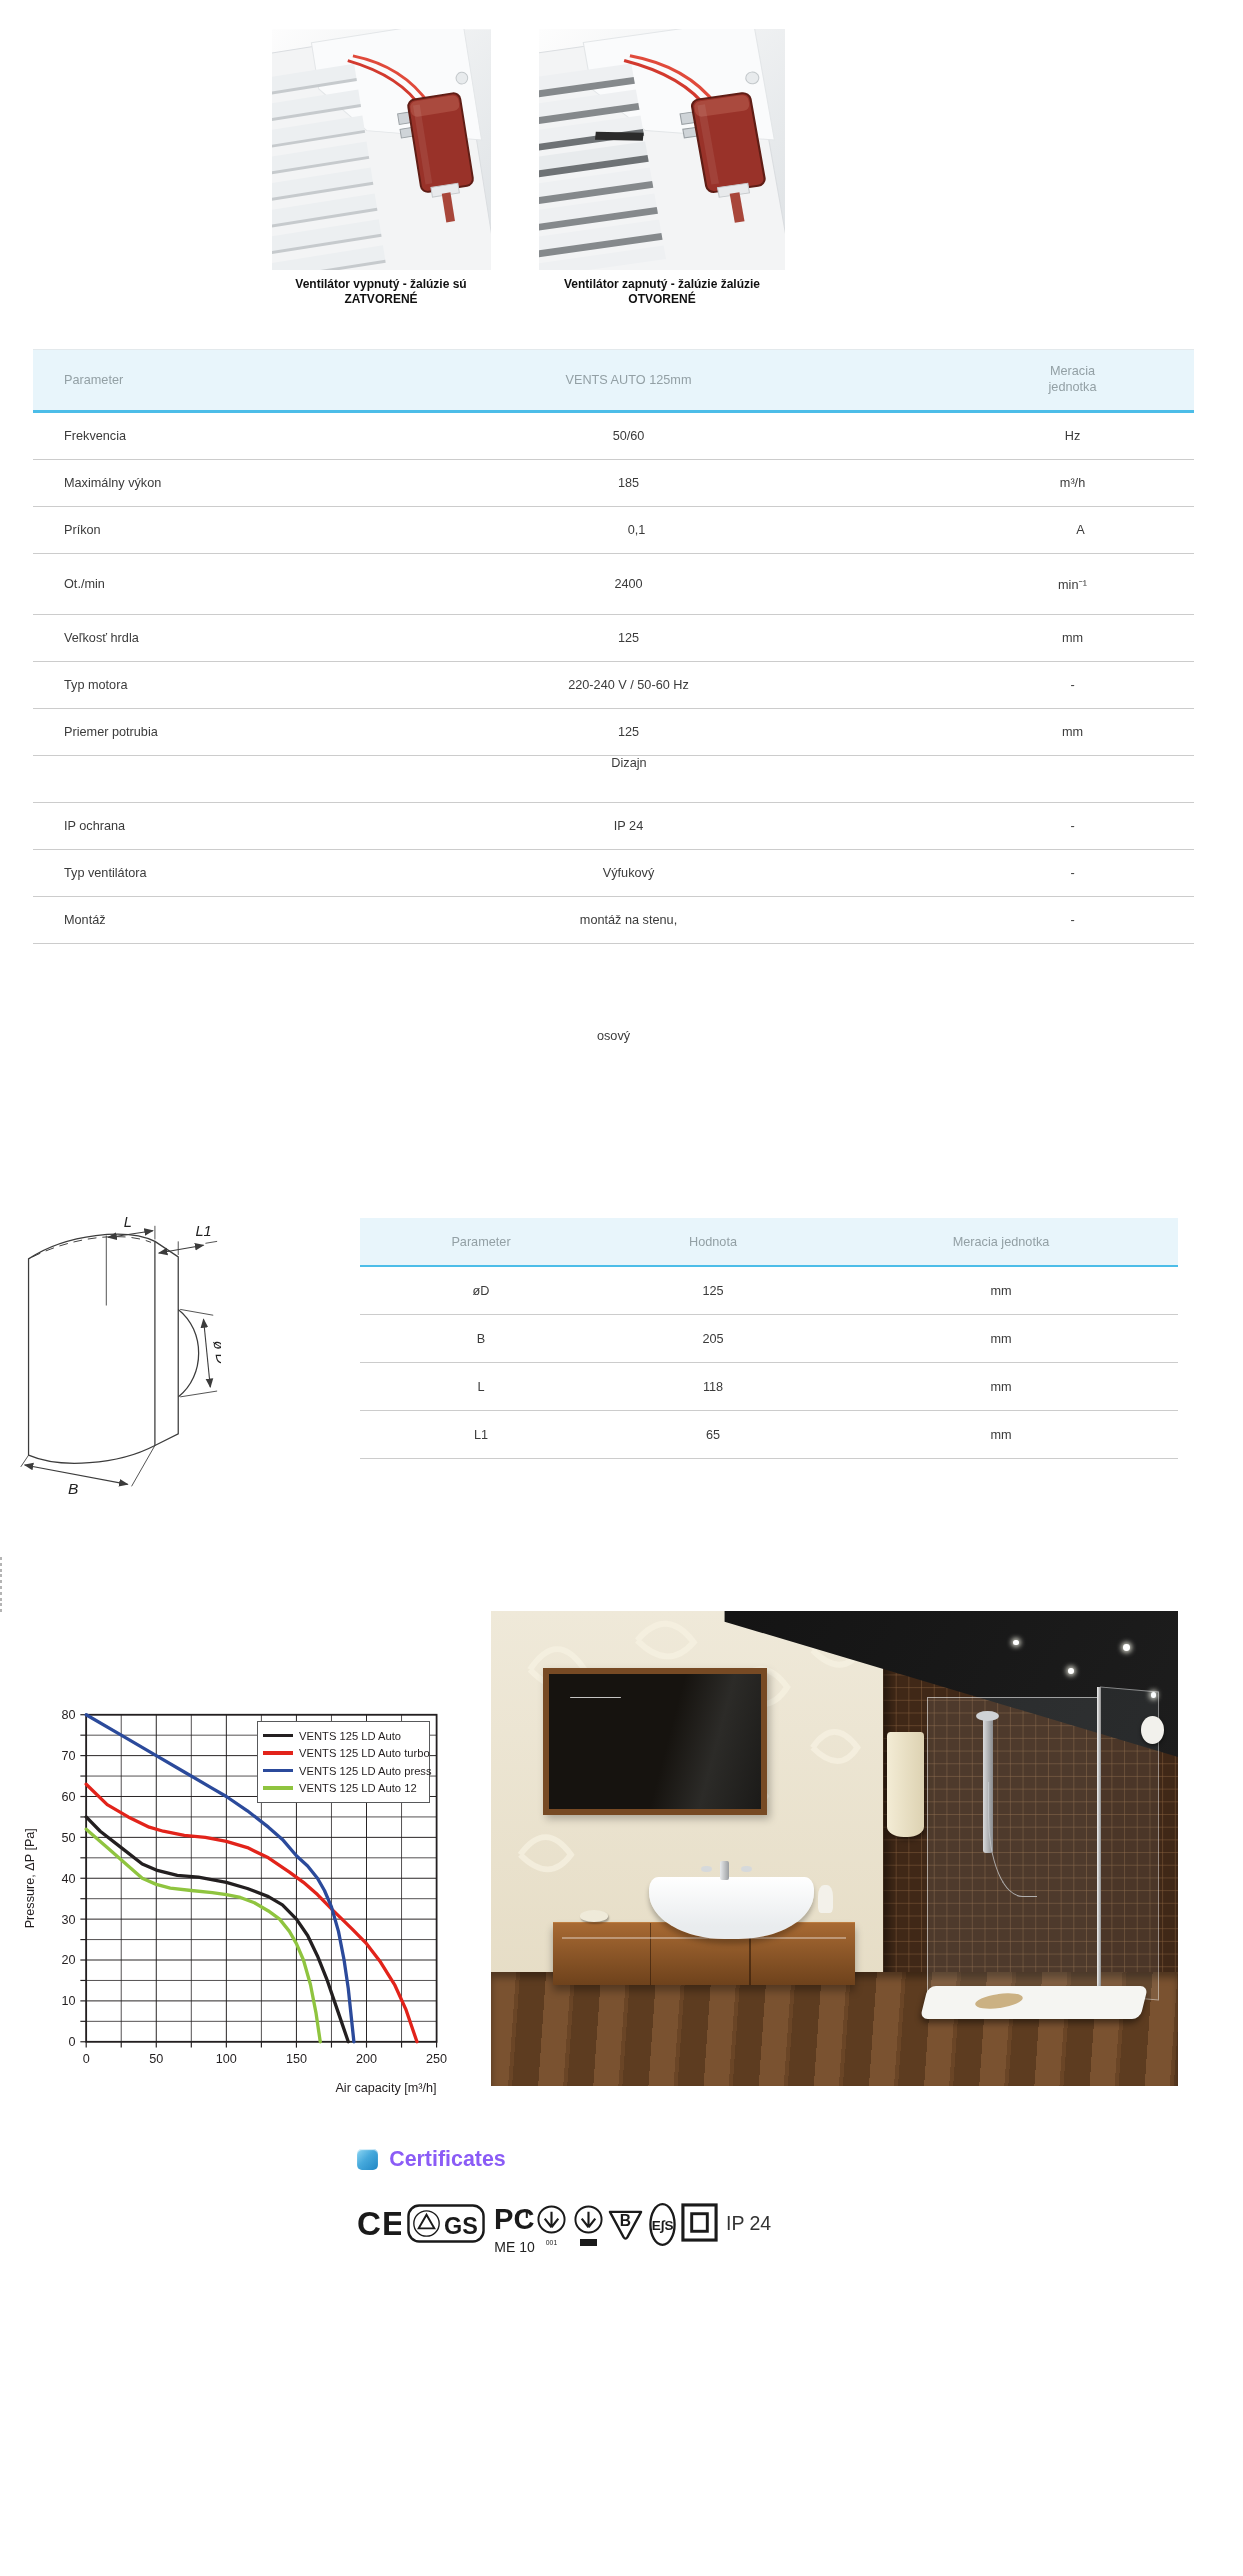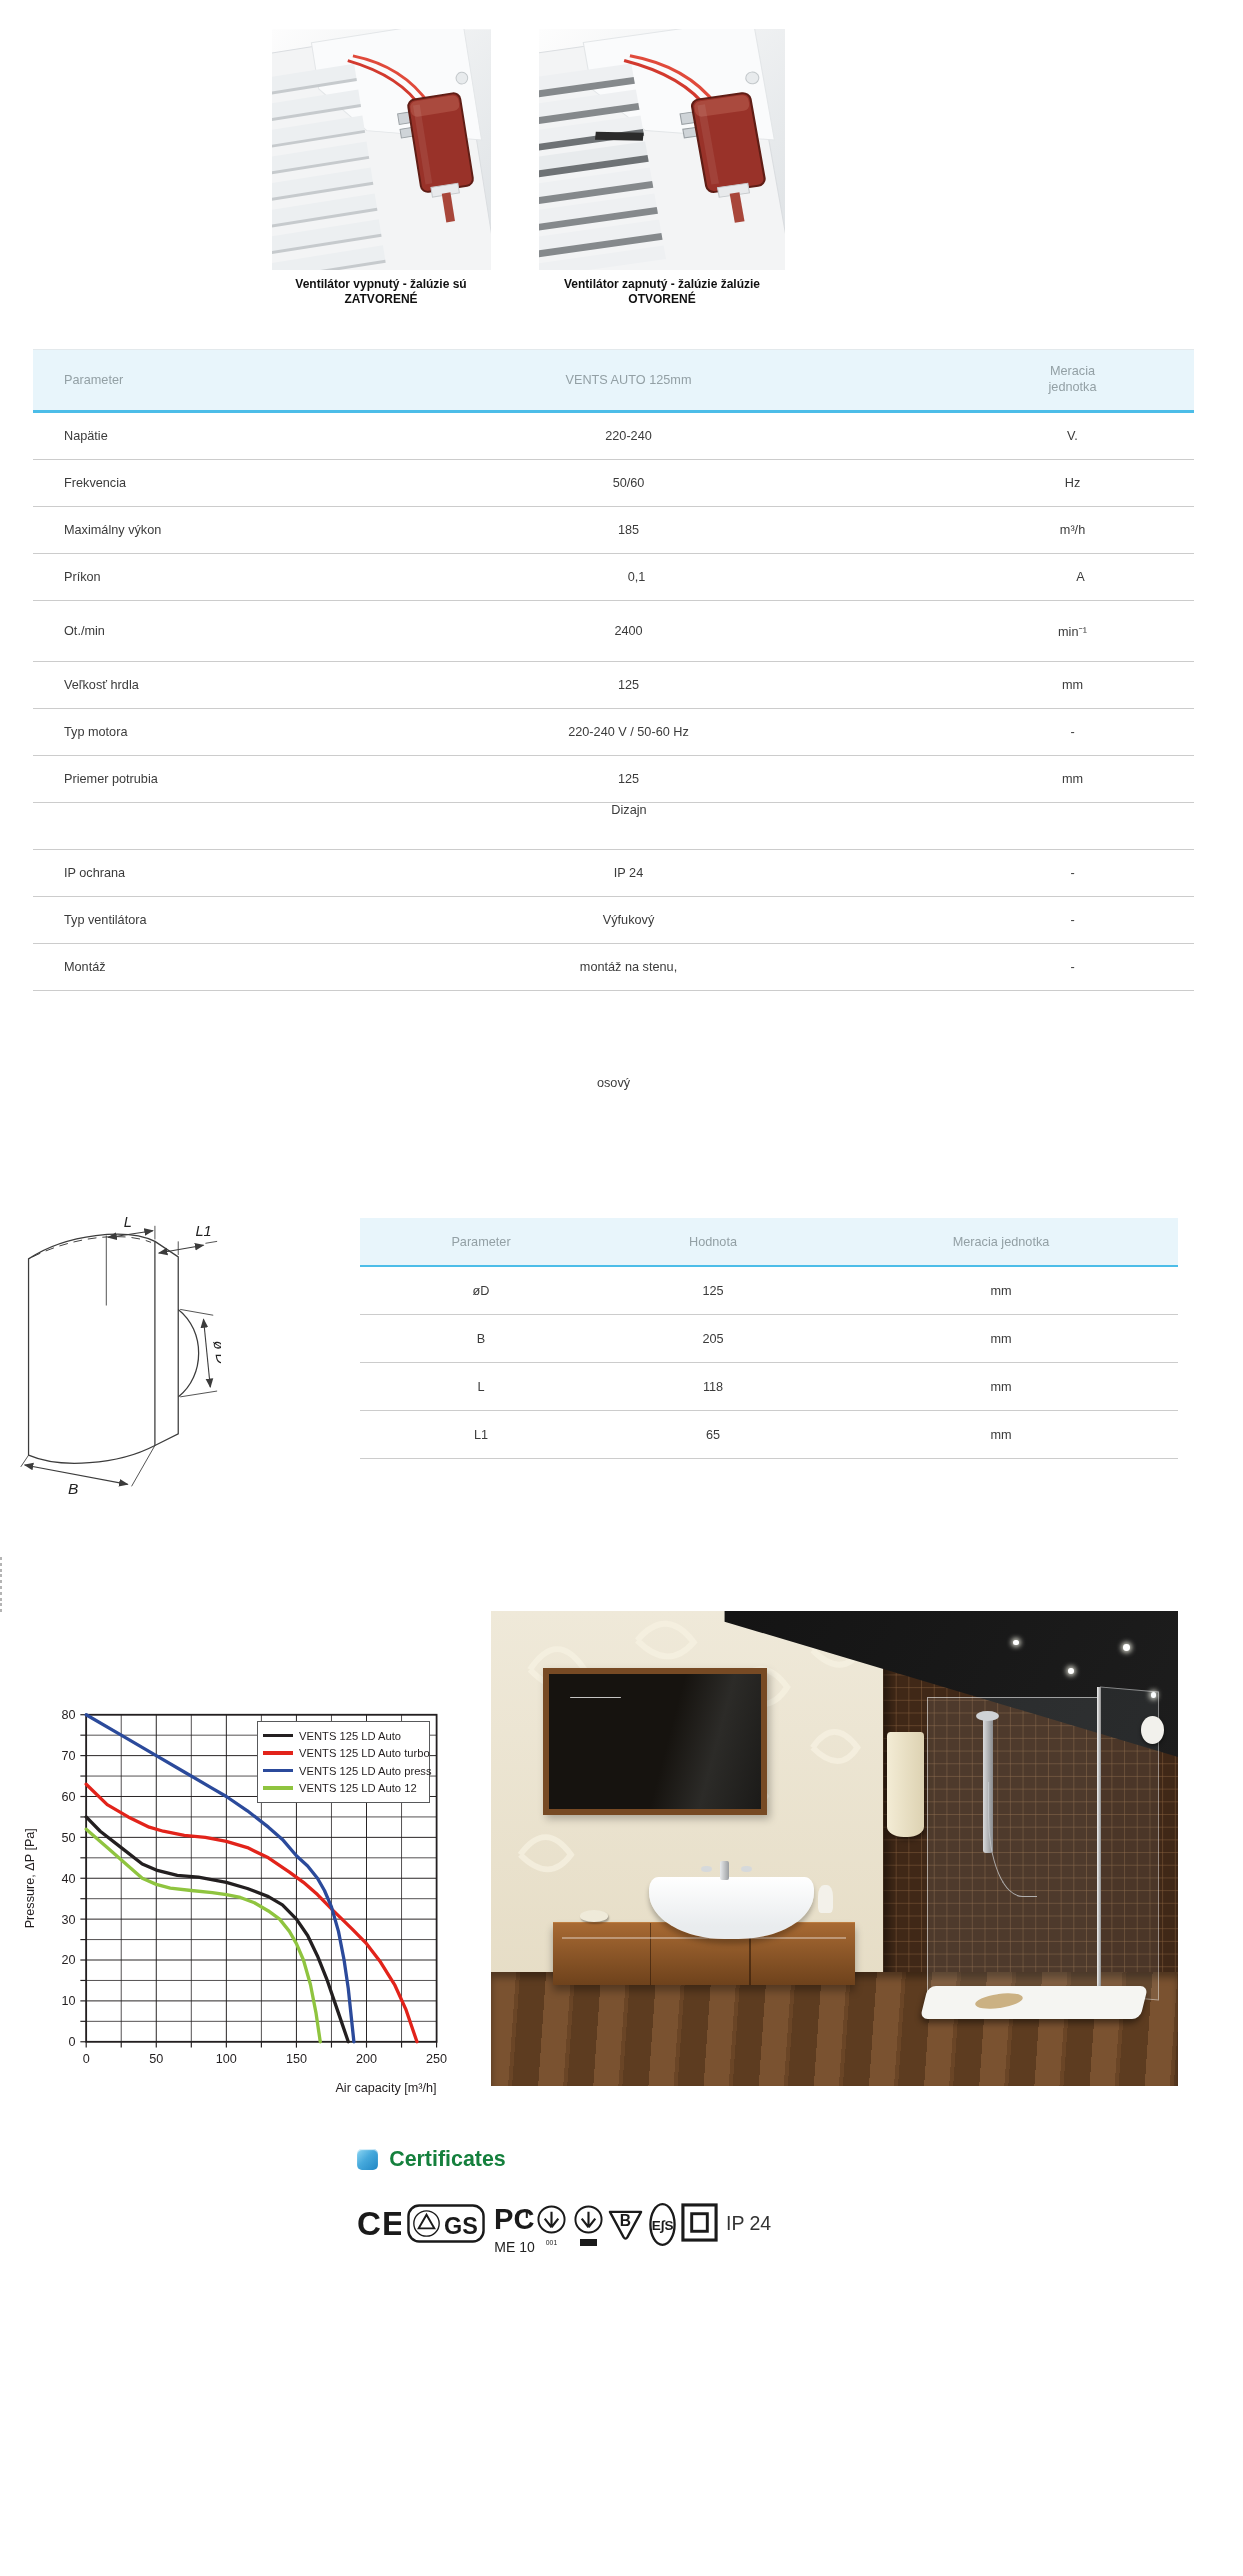--- a/index.html
+++ b/index.html
@@ -87,21 +87,21 @@
   .ph-faucet{left:33.4%;top:52.6%;width:1.2%;height:4%;background:linear-gradient(90deg,#e8eaec,#9b9ea1);border-radius:1.9px;}
   .ph-tap{background:#d6d9db;border-radius:50%;width:1.6%;height:1.4%;}
   .ph-shell{left:13%;top:63%;width:4%;height:2.4%;background:#efead9;border-radius:50%;box-shadow:1px 1.9px 1.9px rgba(0,0,0,.3);}
   .ph-bottle{left:47.6%;top:57.6%;width:2.2%;height:6%;background:#f3f1ea;border-radius:40% 40% 20% 20%;}
   .ph-dot{background:#fff;border-radius:50%;box-shadow:0 0 5.8px 1.9px rgba(255,255,240,.8);}
 
   
   .cert-title-row{position:absolute;left:357px;top:2147px;display:flex;align-items:center;}
   .cert-bullet{width:20.5px;height:20.5px;border-radius:4.9px;margin-right:11.7px;
      background:linear-gradient(135deg,#8fd8f4 0%,#46a9dc 45%,#1f86c4 100%);box-shadow:inset 0 1px 1px rgba(255,255,255,.8);}
-  .cert-title{font-size:21.4px;font-weight:bold;color:#15803d;}
+  .cert-title{font-size:21.4px;font-weight:bold;color:#8b5cf6;}
   .cert-row{position:absolute;left:351px;top:2200px;width:448px;height:57px;}
   .cert{position:absolute;top:0;}
   .cert-sub{font-size:14px;color:#222;text-align:center;margin-top:0;}
   .ip-label{position:absolute;left:375px;top:11.7px;font-size:19.5px;color:#333;}
 
   .edge-artifact{position:absolute;left:0;top:1557px;width:1.9px;height:58px;opacity:.55;
      background:repeating-linear-gradient(#777 0 2.9px,transparent 2.9px 5.8px);}
 </style>
 </head>
 <body>
@@ -211,25 +211,20 @@
   <div class="spec-table">
     <div class="spec-head">
       <div class="h-param">Parameter</div>
       <div class="h-model">VENTS AUTO 125mm</div>
       <div class="h-unit">
         <span>Meracia</span><br>
         <span>jednotka</span>
       </div>
     </div>
     <div id="spec-rows">
-        <div class="spec-row" style="height: 46px;">
-          <div class="c-param">Napätie</div>
-          <div class="c-value">220-240</div>
-          <div class="c-unit">V.</div>
-        </div>
         <div class="spec-row" style="height: 46px;">
           <div class="c-param">Frekvencia</div>
           <div class="c-value">50/60</div>
           <div class="c-unit">Hz</div>
         </div>
         <div class="spec-row" style="height: 46px;">
           <div class="c-param">Maximálny výkon</div>
           <div class="c-value">185</div>
           <div class="c-unit">m³/h</div>
         </div>

